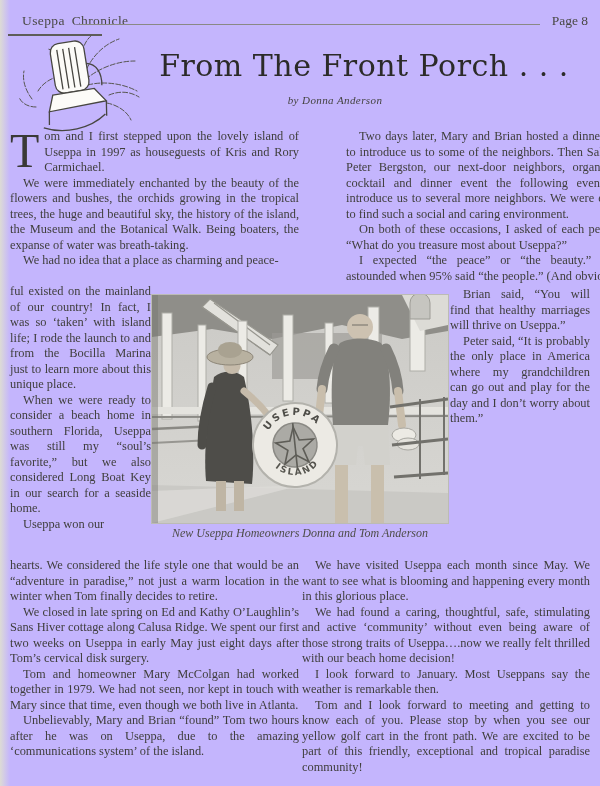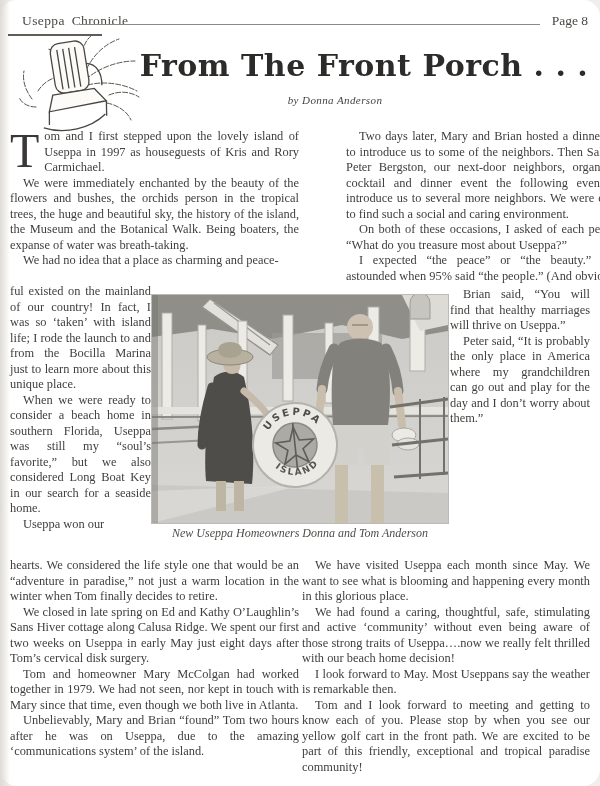--- a/index.html
+++ b/index.html
@@ -1,28 +1,28 @@
 <!DOCTYPE html>
 <html><head>
 <meta charset="utf-8">
 <style>
   html,body{margin:0;padding:0;}
   body{width:600px;height:786px;overflow:hidden;background:#efeeea;}
-  .page{position:relative;width:600px;height:786px;background:#ffffff;
-        font-family:"Liberation Serif",serif;color:#3f3e3c;border-radius:17px;}
+  .page{position:relative;width:600px;height:786px;background:#c4b5fd;
+        font-family:"Liberation Serif",serif;color:#3f3e3c;}
   .page::before{content:"";position:absolute;left:0;top:0;bottom:0;width:10px;
         background:linear-gradient(90deg,#dddbd5,rgba(221,219,213,0));pointer-events:none;}
   
   .hdr-left{position:absolute;left:22px;top:13px;font-size:13.5px;letter-spacing:.4px;word-spacing:3px;color:#4a4945;}
   .hdr-right{position:absolute;right:12px;top:13px;font-size:13.5px;color:#4a4945;}
   .hdr-line{position:absolute;top:24px;left:80px;width:460px;border-top:1px solid #8a8985;}
   .hdr-under{position:absolute;top:34px;left:8px;width:94px;border-top:2px solid #5e5d58;}
   
   .title{position:absolute;left:138px;top:48px;width:452px;text-align:center;
-         font-family:"DejaVu Serif",serif;font-weight:700;font-size:30px;
+         font-family:"DejaVu Serif",serif;font-weight:400;font-size:30px;
          letter-spacing:.5px;color:#2c2b29;white-space:nowrap;}
   .byline{position:absolute;left:140px;top:94px;width:390px;text-align:center;
           font-style:italic;font-size:11px;color:#444340;letter-spacing:.4px;}
   
   .tb{position:absolute;font-size:12.4px;line-height:15.5px;text-align:justify;}
   .tb p{margin:0;text-indent:13px;}
   .tb p.cont,.tb p.first{text-indent:0;}
   .blk-a{left:10px;top:129px;width:289px;}
   .blk-b{left:10px;top:284px;width:141px;}
   .blk-c{left:10px;top:558px;width:289px;}
@@ -68,21 +68,21 @@
       <path d="M72,32 C82,34 86,44 84,56" fill="none"></path>
       <path d="M20,89 C40,99 66,97 83,85" fill="none"></path>
     </g>
   </svg>
 
   <div class="title">From The Front Porch . . .</div>
   <div class="byline">by Donna Anderson</div>
 
   <div class="tb blk-a">
     <p class="first"><span class="dropcap">T</span><span>om and I first stepped upon the lovely island of Useppa in 1997 as houseguests of Kris and Rory Carmichael.</span></p>
-    <p>We were immediately enchanted by the beauty of the flowers and bushes, the orchids person in the tropical trees, the huge and beautiful sky, the history of the island, the Museum and the Botanical Walk. Being boaters, the expanse of water was breath-taking.</p>
+    <p>We were immediately enchanted by the beauty of the flowers and bushes, the orchids growing in the tropical trees, the huge and beautiful sky, the history of the island, the Museum and the Botanical Walk. Being boaters, the expanse of water was breath-taking.</p>
     <p>We had no idea that a place as charming and peace-</p>
   </div>
 
   <div class="tb blk-b">
     <p class="cont">ful existed on the mainland of our country! In fact, I was so ‘taken’ with island life; I rode the launch to and from the Bocilla Marina just to learn more about this unique place.</p>
     <p>When we were ready to consider a beach home in southern Florida, Useppa was still my “soul’s favorite,” but we also considered Long Boat Key in our search for a seaside home.</p>
     <p>Useppa won our</p>
   </div>
 
   <div class="tb blk-c">
@@ -99,21 +99,21 @@
   </div>
 
   <div class="tb blk-e">
     <p>Brian said, “You will find that healthy marriages will thrive on Useppa.”</p>
     <p>Peter said, “It is probably the only place in America where my grandchildren can go out and play for the day and I don’t worry about them.”</p>
   </div>
 
   <div class="tb blk-f">
     <p>We have visited Useppa each month since May.  We want to see what is blooming and happening every month in this glorious place.</p>
     <p>We had found a caring, thoughtful, safe, stimulating and active ‘community’ without even being aware of those strong traits of Useppa….now we really felt thrilled with our beach home decision!</p>
-    <p>I look forward to May.  Most Useppans say the weather is remarkable then.</p>
+    <p>I look forward to January.  Most Useppans say the weather is remarkable then.</p>
     <p>Tom and I look forward to meeting and getting to know each of you.   Please stop by when you see our yellow golf cart in the front path.  We are excited to be part of this friendly, exceptional and tropical paradise community!</p>
   </div>
 
   <svg class="photo" viewBox="0 0 296 228">
     <defs>
       <linearGradient id="gbg" x1="0" y1="0" x2="0" y2="1">
         <stop offset="0" stop-color="#cbcac6"></stop>
           <stop offset="1" stop-color="#d8d7d3"></stop>
       </linearGradient>
       <path id="arcTop" d="M113,150 A30,30 0 1 1 173,150"></path>

